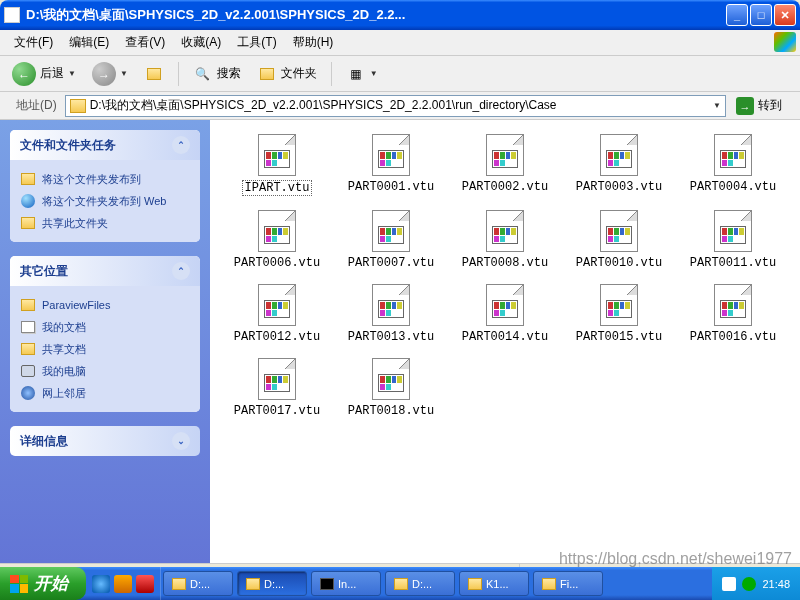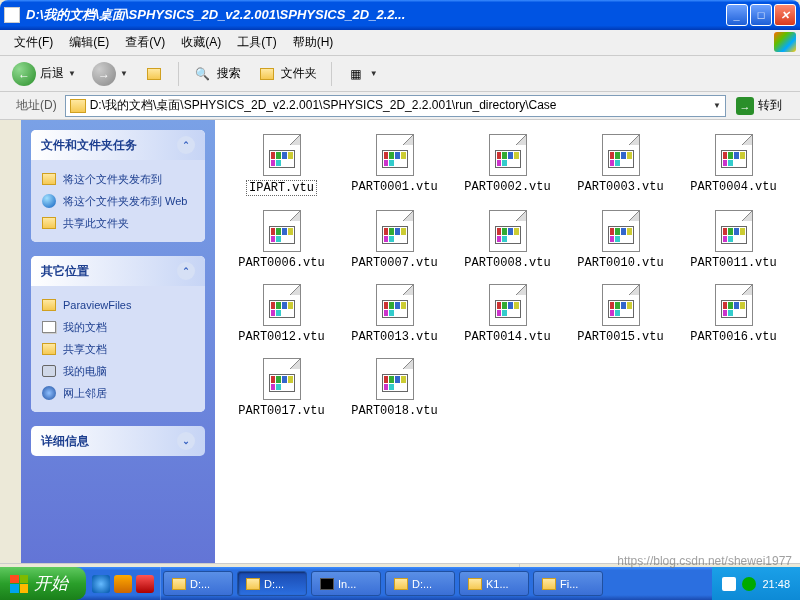--- a/index.html
+++ b/index.html
@@ -1,19 +1,19 @@
 <!DOCTYPE html>
 <html><head>
 <meta charset="utf-8">
 <style>
 * { margin: 0; padding: 0; box-sizing: border-box; font-family: "Microsoft YaHei", SimSun, Tahoma, sans-serif; }
 body { width: 800px; height: 600px; overflow: hidden; background: #ece9d8; position: relative; }
 
 
-.titlebar { height: 30px; background: linear-gradient(to bottom, #3b8cff 0%, #0054e3 8%, #0054e3 85%, #003ab5 100%); display: flex; align-items: center; padding: 0 4px; color: white; border-radius: 8px 8px 0 0; font-style: italic; }
+.titlebar { height: 30px; background: linear-gradient(to bottom, #3b8cff 0%, #0054e3 8%, #0054e3 85%, #003ab5 100%); display: flex; align-items: center; padding: 0 4px; color: white; border-radius: 8px 8px 0 0; }
 .titlebar-icon { width: 16px; height: 16px; margin-right: 6px; background: #fff; border: 1px solid #ccc; }
 .titlebar-text { font-size: 13px; font-weight: bold; flex: 1; white-space: nowrap; overflow: hidden; }
 .titlebar-buttons { display: flex; gap: 2px; }
 .tb-btn { width: 22px; height: 22px; border: 1px solid #fff; border-radius: 3px; display: flex; align-items: center; justify-content: center; font-size: 11px; font-weight: bold; color: white; cursor: pointer; }
 .tb-btn.min, .tb-btn.max { background: linear-gradient(to bottom, #6fa3ff, #1d5fd7); }
 .tb-btn.close { background: linear-gradient(to bottom, #ff8a6f, #d73a1d); }
 
 
 .menubar { height: 26px; background: #f0f0f0; border-bottom: 1px solid #ccc; display: flex; align-items: flex-end; padding: 0 6px; position: relative; }
 .menu-item { font-size: 12px; padding: 4px 8px; cursor: pointer; }
@@ -34,21 +34,21 @@
 .addr-input-wrap { flex: 1; display: flex; align-items: center; background: white; border: 1px solid #7f9db9; height: 22px; padding: 0 4px; }
 .addr-folder-icon { width: 16px; height: 14px; background: linear-gradient(#ffe8a0, #f5c953); border: 1px solid #d0a020; margin-right: 4px; }
 .addr-input { flex: 1; border: none; outline: none; font-size: 12px; font-family: inherit; }
 .go-btn { display: flex; align-items: center; gap: 4px; padding: 2px 6px; font-size: 12px; cursor: pointer; }
 .go-icon { width: 18px; height: 18px; background: #2a8f2a; border-radius: 3px; color: white; display: flex; align-items: center; justify-content: center; font-size: 11px; }
 
 
 .main { display: flex; height: 443px; }
 
 
-.leftpane { width: 194px; background: linear-gradient(to bottom, #7aa1e6, #6375d6); padding: 10px; overflow: hidden; margin-left: 21px; }
+.leftpane { width: 210px; background: linear-gradient(to bottom, #7aa1e6, #6375d6); padding: 10px; overflow: hidden; }
 .task-panel { background: linear-gradient(to bottom, #fff, #eef3ff); border-radius: 5px; margin-bottom: 14px; overflow: hidden; }
 .task-header { background: linear-gradient(to right, #fff, #c6d4f5); padding: 6px 10px; font-size: 12px; font-weight: bold; color: #1c3e8f; display: flex; justify-content: space-between; align-items: center; cursor: pointer; }
 .chevron { width: 18px; height: 18px; border-radius: 50%; background: #d6e0f5; color: #3560c0; display: flex; align-items: center; justify-content: center; font-size: 9px; }
 .task-body { background: #d6dff7; padding: 8px 10px; }
 .task-link { display: flex; align-items: center; gap: 6px; font-size: 11px; color: #1c3e8f; padding: 3px 0; cursor: pointer; }
 .task-link-icon { width: 16px; height: 16px; display: inline-flex; align-items: center; justify-content: center; }
 .folder-mini { width: 14px; height: 12px; background: linear-gradient(#ffe8a0, #f5c953); border: 1px solid #d0a020; }
 .globe-mini { width: 14px; height: 14px; border-radius: 50%; background: radial-gradient(circle at 35% 30%, #a0e0ff, #1060c0); }
 .docs-mini { width: 14px; height: 12px; background: #fff; border: 1px solid #888; box-shadow: 1px 1px 0 #ccc; }
 .pc-mini { width: 14px; height: 12px; background: #d0d8e8; border: 1px solid #666; border-radius: 2px; }
@@ -71,31 +71,31 @@
 .file-label { font-size: 12px; font-family: "Courier New", monospace; }
 .file-item.selected .file-label { border: 1px dotted #666; padding: 0 2px; }
 
 
 .statusbar { height: 20px; background: #ece9d8; border-top: 1px solid #ccc; display: flex; align-items: center; font-size: 11px; }
 .status-cell { padding: 0 10px; border-right: 1px solid #ccc; height: 100%; display: flex; align-items: center; }
 .status-cell.flex { flex: 1; }
 
 
 .taskbar { position: absolute; bottom: 0; left: 0; right: 0; height: 33px; background: linear-gradient(to bottom, #3b8cff 0%, #2b6fe0 10%, #2b6fe0 85%, #1a4ab0 100%); display: flex; align-items: center; }
-.start-btn { height: 100%; background: linear-gradient(to bottom, #5fc95f 0%, #2a9f2a 50%, #1a7f1a 100%); border-radius: 0 10px 10px 0; padding: 0 18px 0 10px; display: flex; align-items: center; gap: 6px; color: white; font-weight: normal; font-style: italic; font-size: 17px; cursor: pointer; }
+.start-btn { height: 100%; background: linear-gradient(to bottom, #5fc95f 0%, #2a9f2a 50%, #1a7f1a 100%); border-radius: 0 10px 10px 0; padding: 0 18px 0 10px; display: flex; align-items: center; gap: 6px; color: white; font-weight: bold; font-style: italic; font-size: 17px; cursor: pointer; }
 .start-logo { width: 18px; height: 18px; display: grid; grid-template-columns: 1fr 1fr; grid-template-rows: 1fr 1fr; gap: 1px; }
 .start-logo span:nth-child(1){background:#ff4b1f}.start-logo span:nth-child(2){background:#7fba00}.start-logo span:nth-child(3){background:#00a4ef}.start-logo span:nth-child(4){background:#ffb900}
 .quick-launch { display: flex; align-items: center; gap: 4px; padding: 0 6px; border-right: 1px solid rgba(255,255,255,0.2); height: 100%; }
 .ql-icon { width: 18px; height: 18px; border-radius: 3px; }
 .task-btn { height: 25px; margin: 0 2px; padding: 0 8px; background: linear-gradient(to bottom, #5a8fe6, #3a6fd6); border: 1px solid #2050a0; border-radius: 3px; color: white; font-size: 11px; display: flex; align-items: center; gap: 4px; cursor: pointer; min-width: 70px; }
 .task-btn.active { background: linear-gradient(to bottom, #1a4ab0, #2b6fe0); box-shadow: inset 1px 1px 2px rgba(0,0,0,0.4); }
 .tray { margin-left: auto; height: 100%; background: linear-gradient(to bottom, #1ba0e8, #0d8ad6); display: flex; align-items: center; padding: 0 10px; gap: 6px; color: white; font-size: 11px; }
 .tray-icon { width: 14px; height: 14px; }
 
-.watermark { position: absolute; bottom: 32px; right: 8px; font-size: 12px; color: rgba(120,120,120,0.7); font-family: Arial; pointer-events: none; }
+.watermark { position: absolute; bottom: 32px; right: 8px; font-size: 16px; color: rgba(120,120,120,0.7); font-family: Arial; pointer-events: none; }
 </style>
 </head>
 <body>
 
 <div class="titlebar">
   <div class="titlebar-icon"></div>
   <div class="titlebar-text">D:\我的文档\桌面\SPHYSICS_2D_v2.2.001\SPHYSICS_2D_2.2...</div>
   <div class="titlebar-buttons">
     <div class="tb-btn min">_</div>
     <div class="tb-btn max">□</div>

